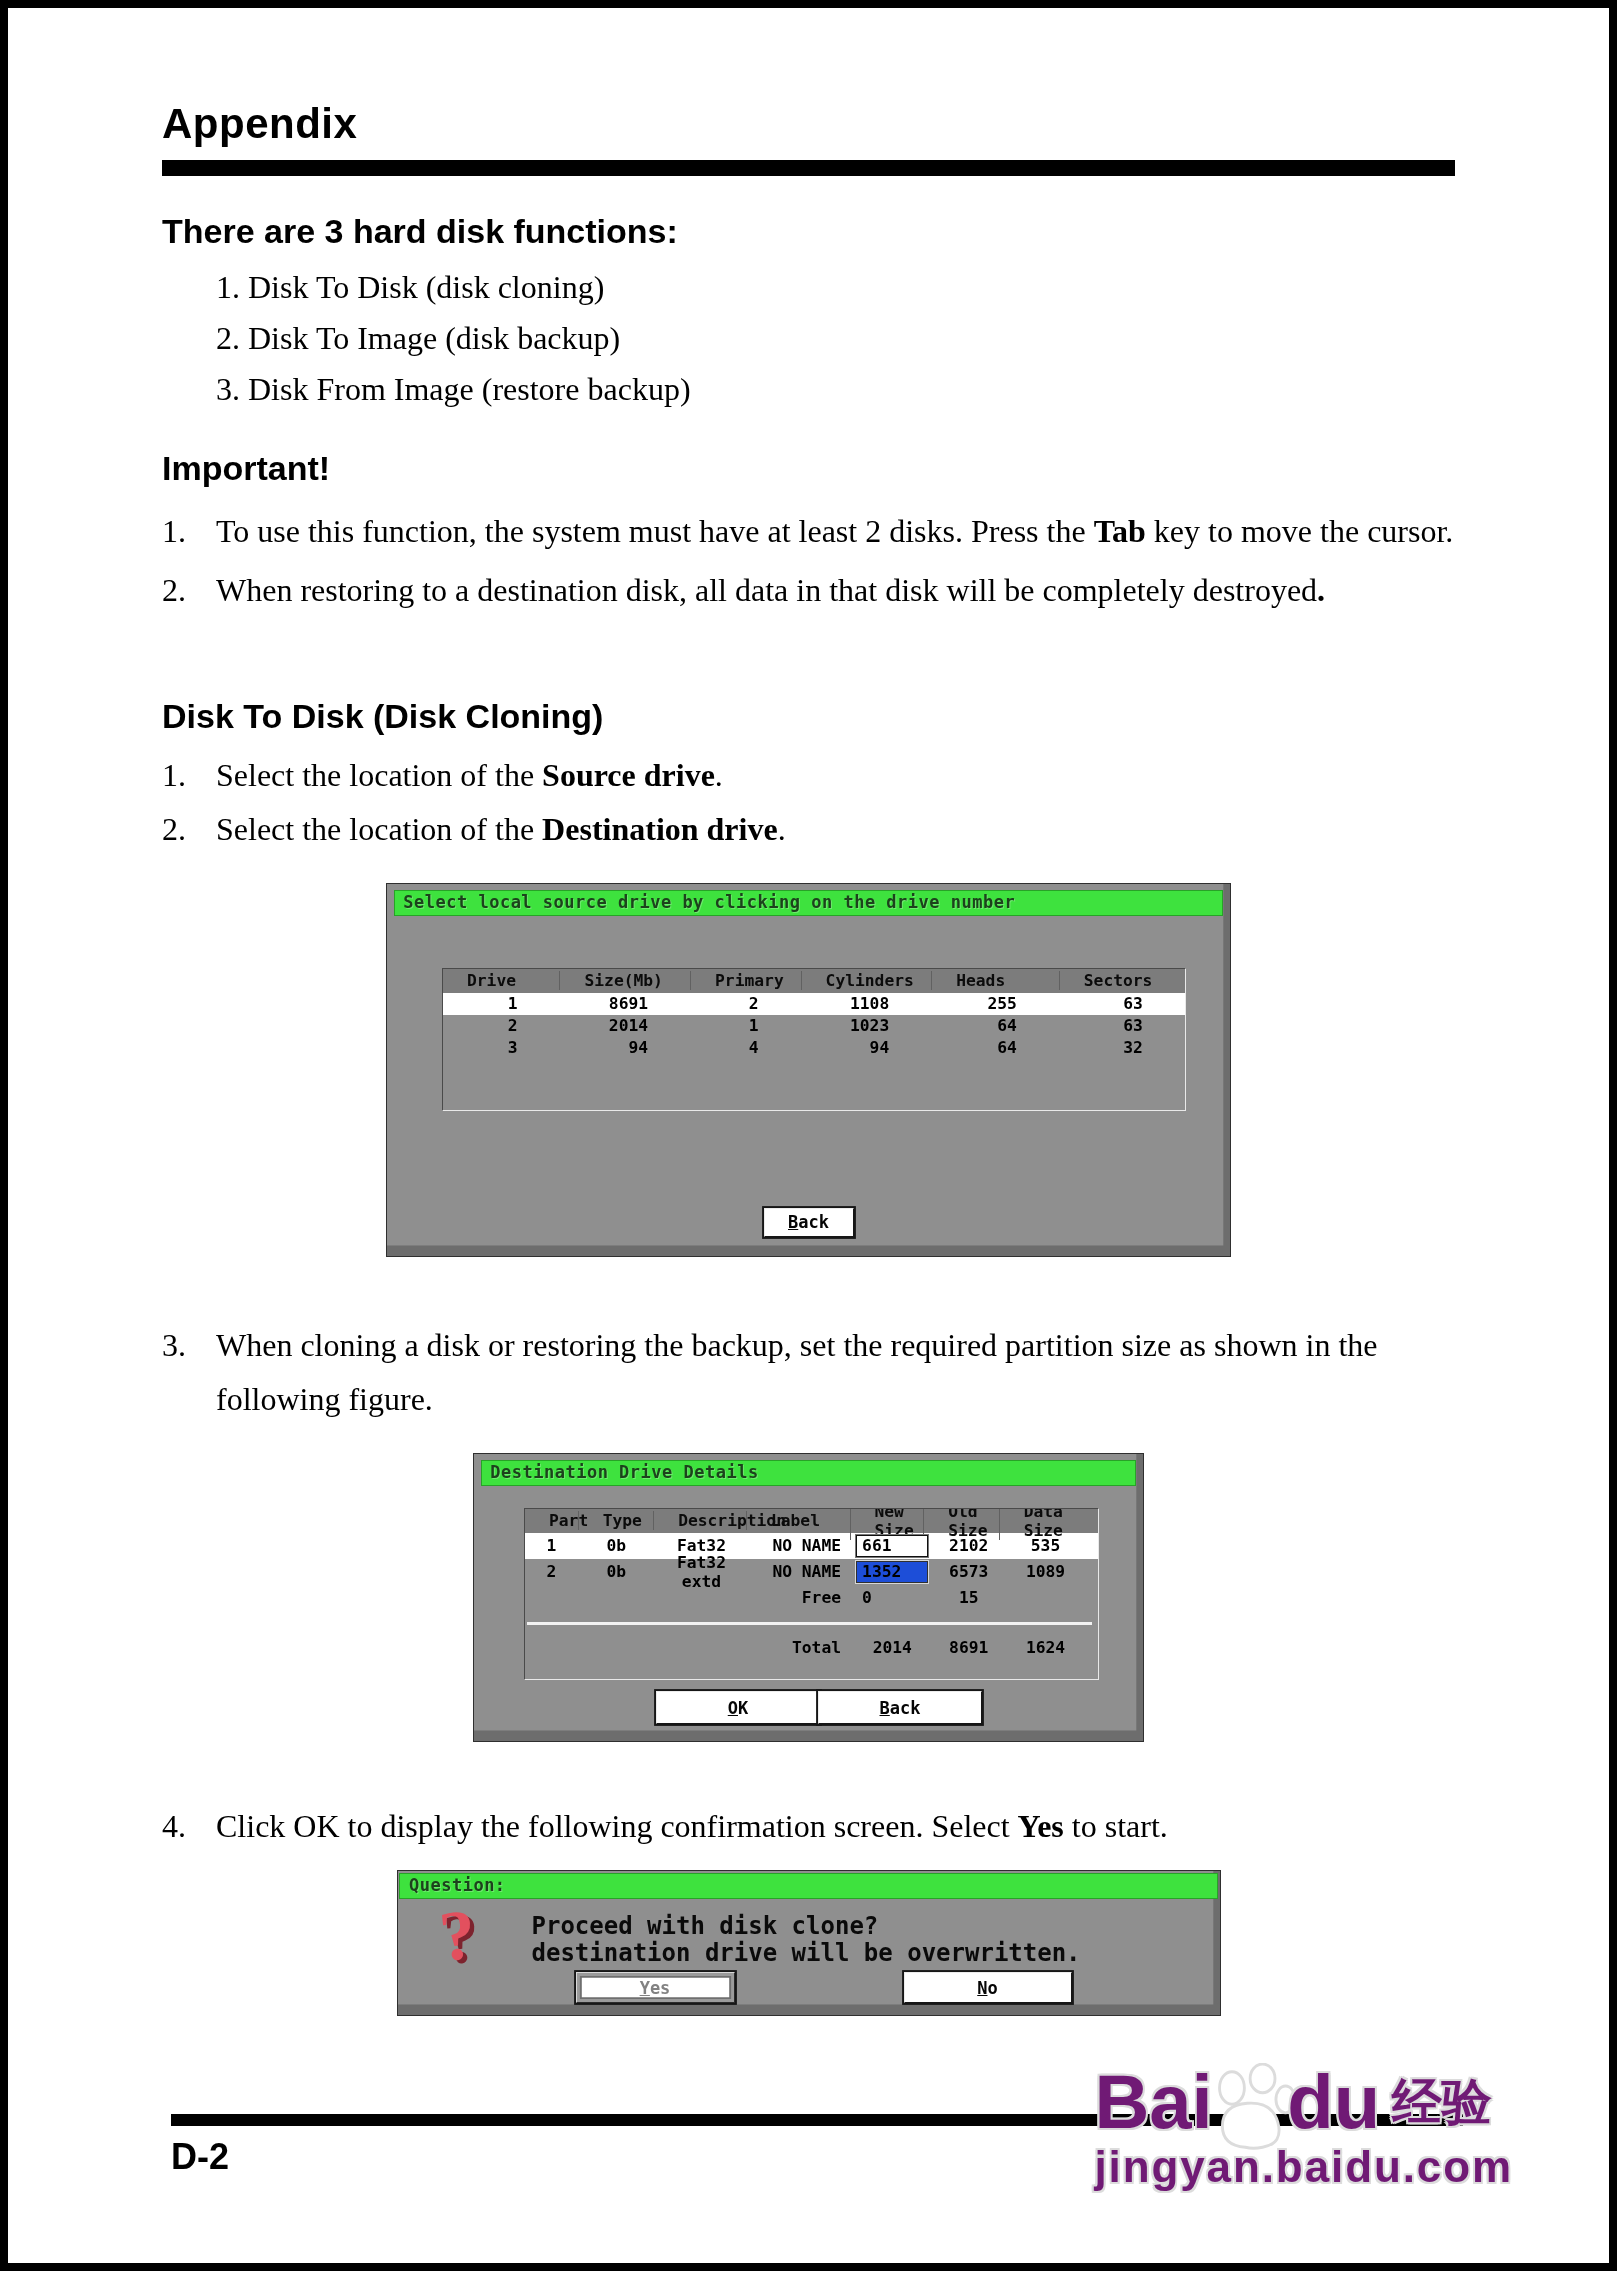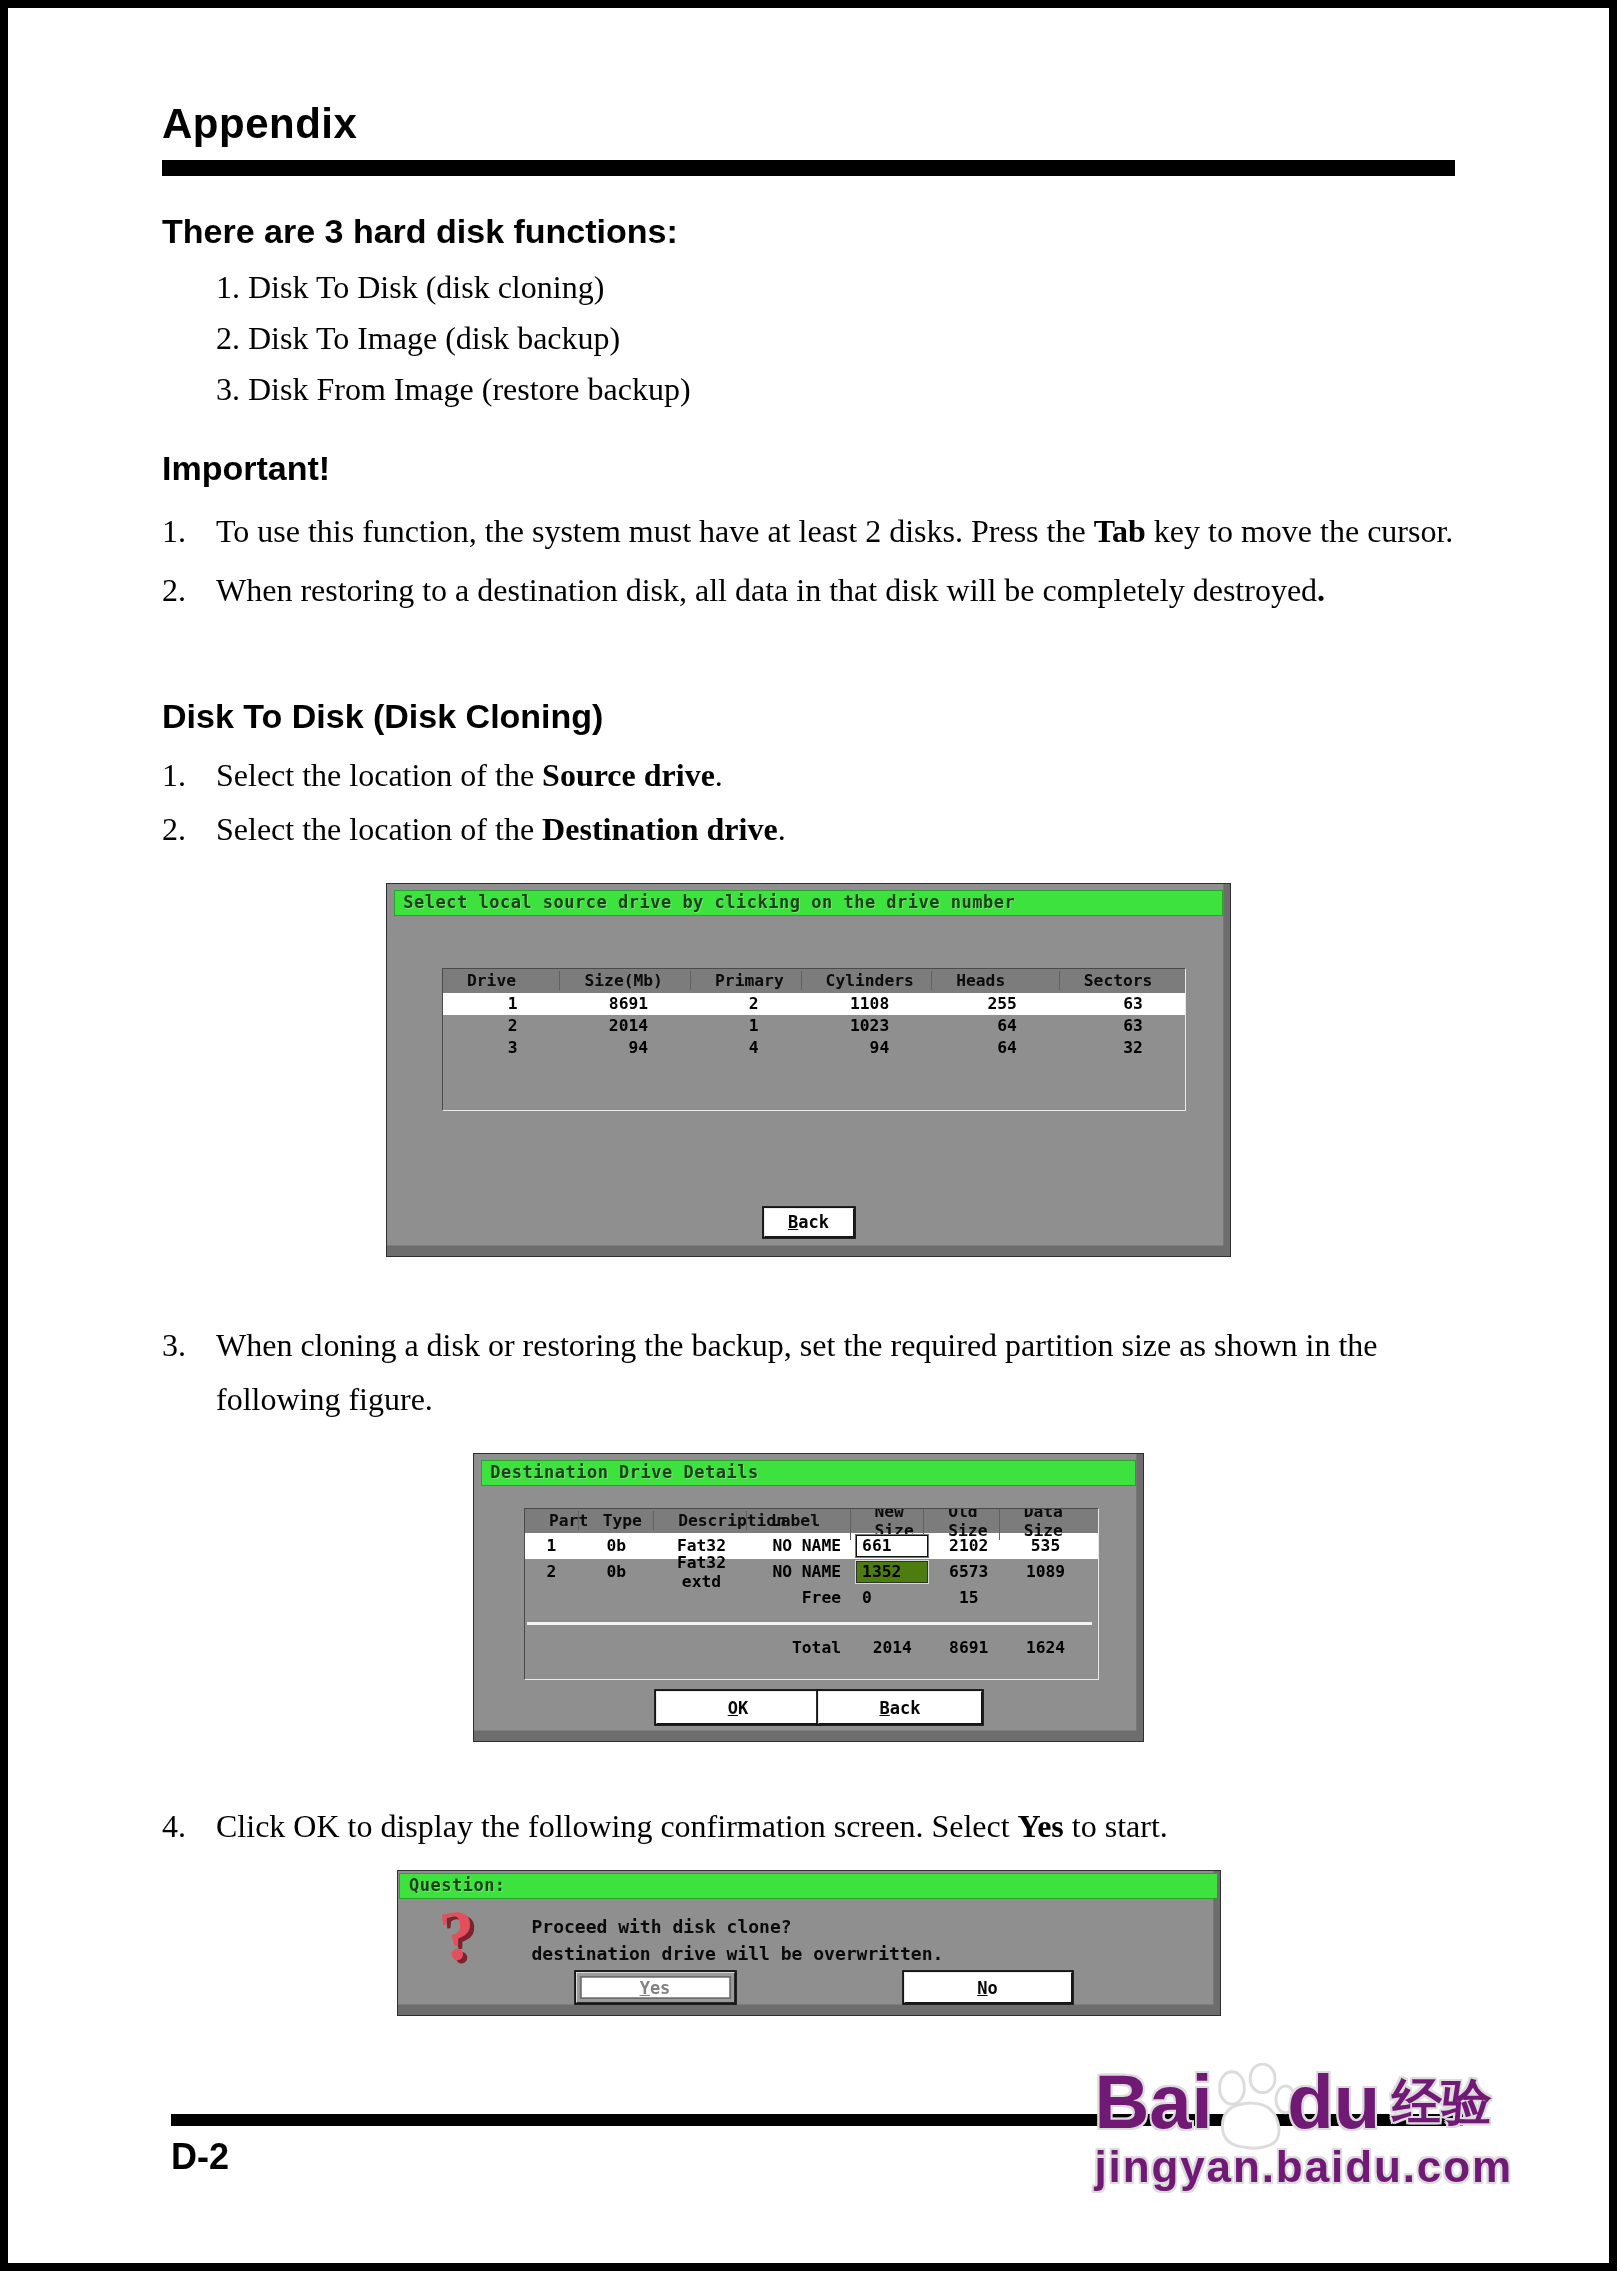--- a/index.html
+++ b/index.html
@@ -67,21 +67,21 @@
   
   .s2 .c0{width:9.2%} .s2 .c1{width:13.5%} .s2 .c2{width:16.2%} .s2 .c3{width:18.6%}
   .s2 .c4{width:13.2%} .s2 .c5{width:13.5%} .s2 .c6{width:13.3%} .s2 .c7{width:2.5%}
   .s2 .trow { height:26px; }
   .s2 .trow .cell { text-align:center; }
   .s2 .cell.r { text-align:right; padding-right:13.4px; }
   .s2 .cell.l { text-align:left; padding-left:7.6px; }
   .size-box { display:block; margin:1px 1.9px; height:20px; line-height:20px;
               text-align:left; padding:0 4.8px; font-weight:bold; box-sizing:content-box; }
   .size-box.white { background:#fff; border:1.9px solid #101010; box-shadow:0 0 0 1px #777; }
-  .size-box.gray  { background:#4d7c0f; border:1.9px solid #303030; box-shadow:0 0 0 1px #d8d8d8; }
+  .size-box.gray  { background:#1d4ed8; border:1.9px solid #303030; box-shadow:0 0 0 1px #d8d8d8; }
   .t-divider { height:2.9px; background:#f2f2f2; margin:11.5px 5.7px 0 1.9px; }
   .total-row { margin-top:9.6px; }
 
   .dos-btn {
     position:absolute; background:#ffffff; box-sizing:border-box;
     border:1.9px solid; border-color:#ececec #161616 #161616 #ececec;
     box-shadow:0 0 0 1.9px #161616;
     display:flex; align-items:center; justify-content:center;
     font-weight:bold; font-size:17px; color:#050505; cursor:pointer;margin-top:32px;
   }
@@ -91,21 +91,21 @@
   #shot2 .btn-ok   { left:182px; bottom:17px; width:164px; height:32.5px; }
   #shot2 .btn-back { right:161px; bottom:17px; width:164px; height:32.5px; }
   #shot3 .btn-yes  { left:178px; bottom:11.5px; width:159px; height:31px; color:#828282;
                      border-color:#d9d9d9 #2a2a2a #2a2a2a #d9d9d9;
                      box-shadow:0 0 0 1.9px #161616, inset 0 0 0 2.9px #9b9b9b, inset 0 0 0 4.8px #6f6f6f; }
   #shot3 .btn-no   { left:506px; bottom:11.5px; width:168px; height:31px; }
 
   .q-icon { position:absolute; left:42px; top:29px; font-family:"Liberation Serif",serif;
             font-weight:bold; font-size:71px; line-height:71px; color:#e2505e;
             text-shadow:3.8px 3.8px 0 #7d232e; transform:rotate(-6deg); }
-  .q-text { position:absolute; left:134px; top:42px; font-weight:bold; font-size:18px;
+  .q-text { position:absolute; left:134px; top:42px; font-weight:bold; font-size:24px;
             line-height:27px; color:#0a0a0a; }
 
   
   .footer-rule { position:absolute; left:163px; top:2106px; width:1292px; height:12.4px;
                  background:#000; z-index:1; }
   .page-num { position:absolute; left:163px; top:2128px; font-family:"Liberation Sans",sans-serif;
               font-weight:bold; font-size:36px; z-index:1; }
 
   .watermark { position:absolute; right:96px; top:2055px; z-index:2;
                font-family:"Liberation Sans", sans-serif; font-weight:bold; color:#701a75;

